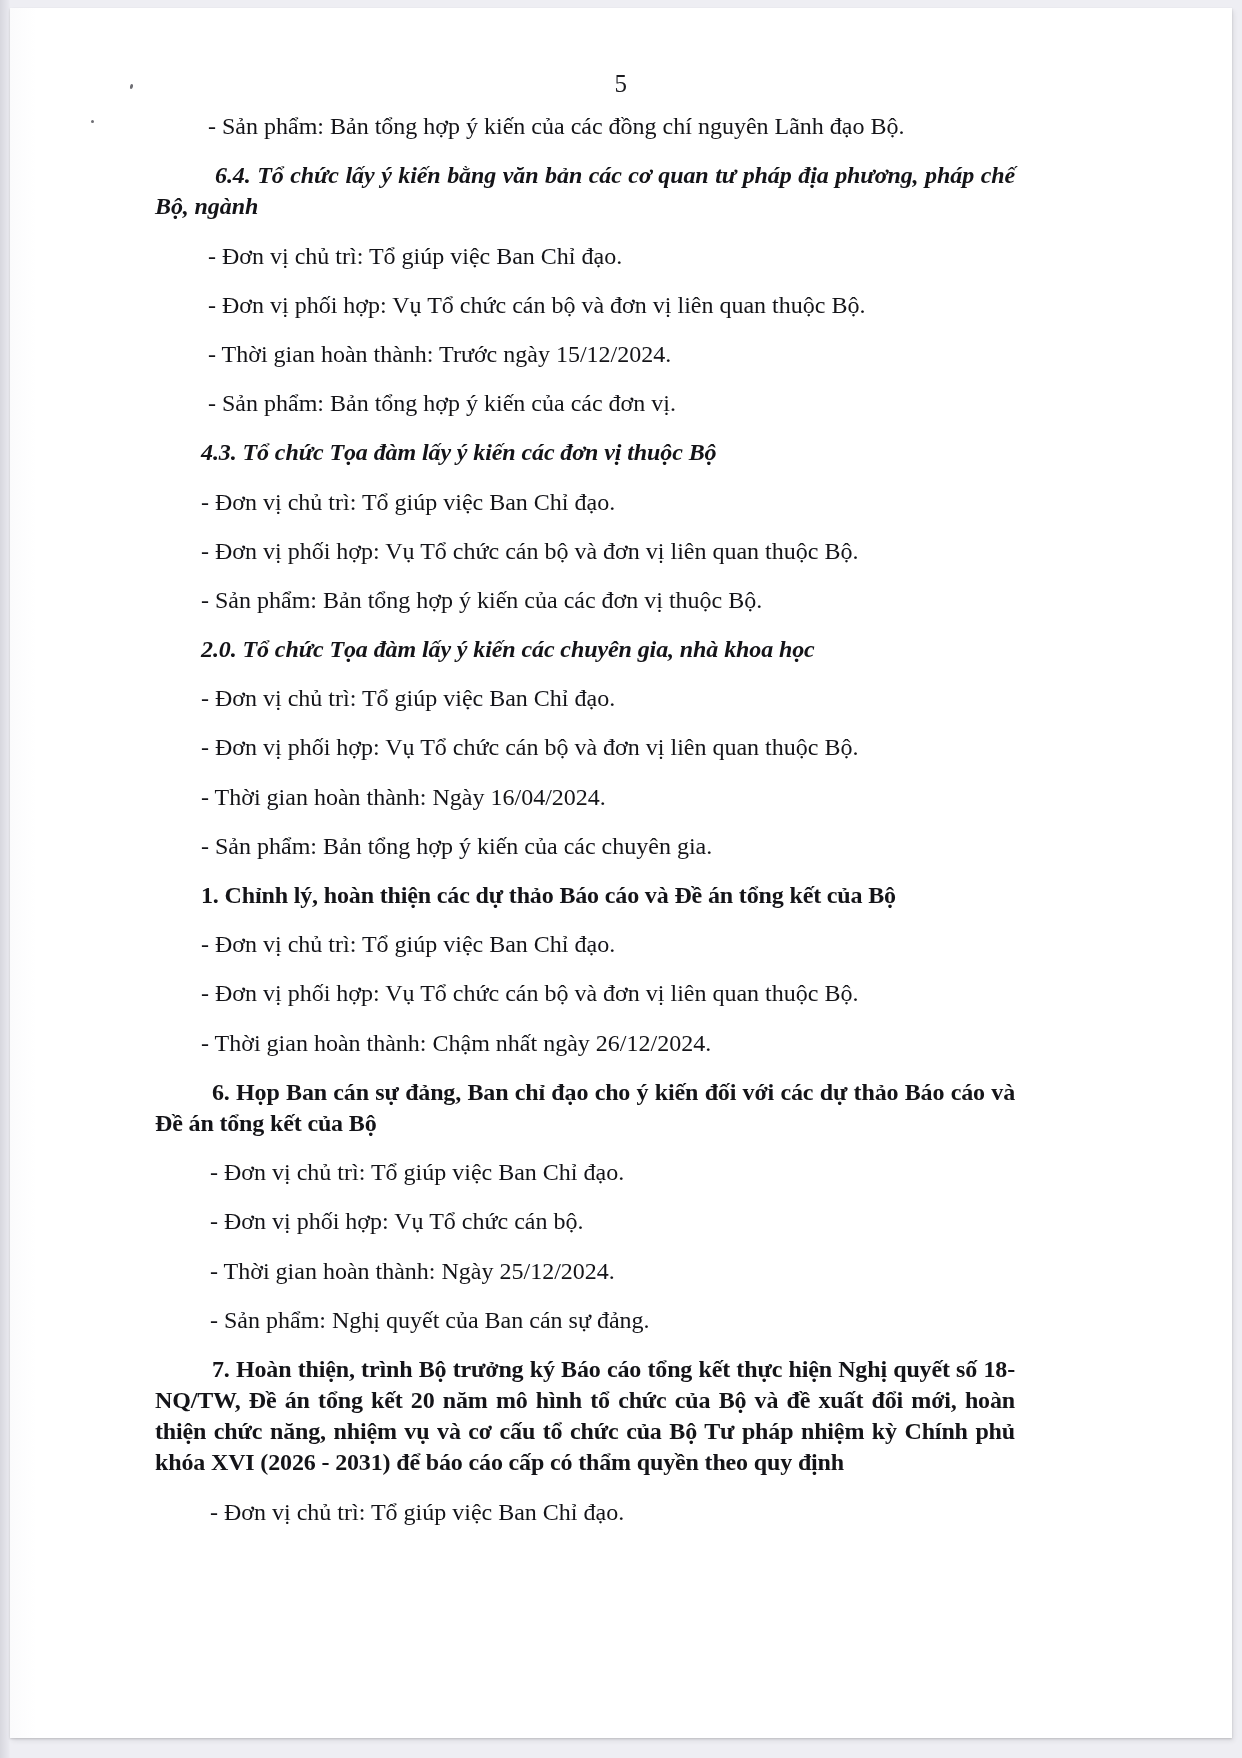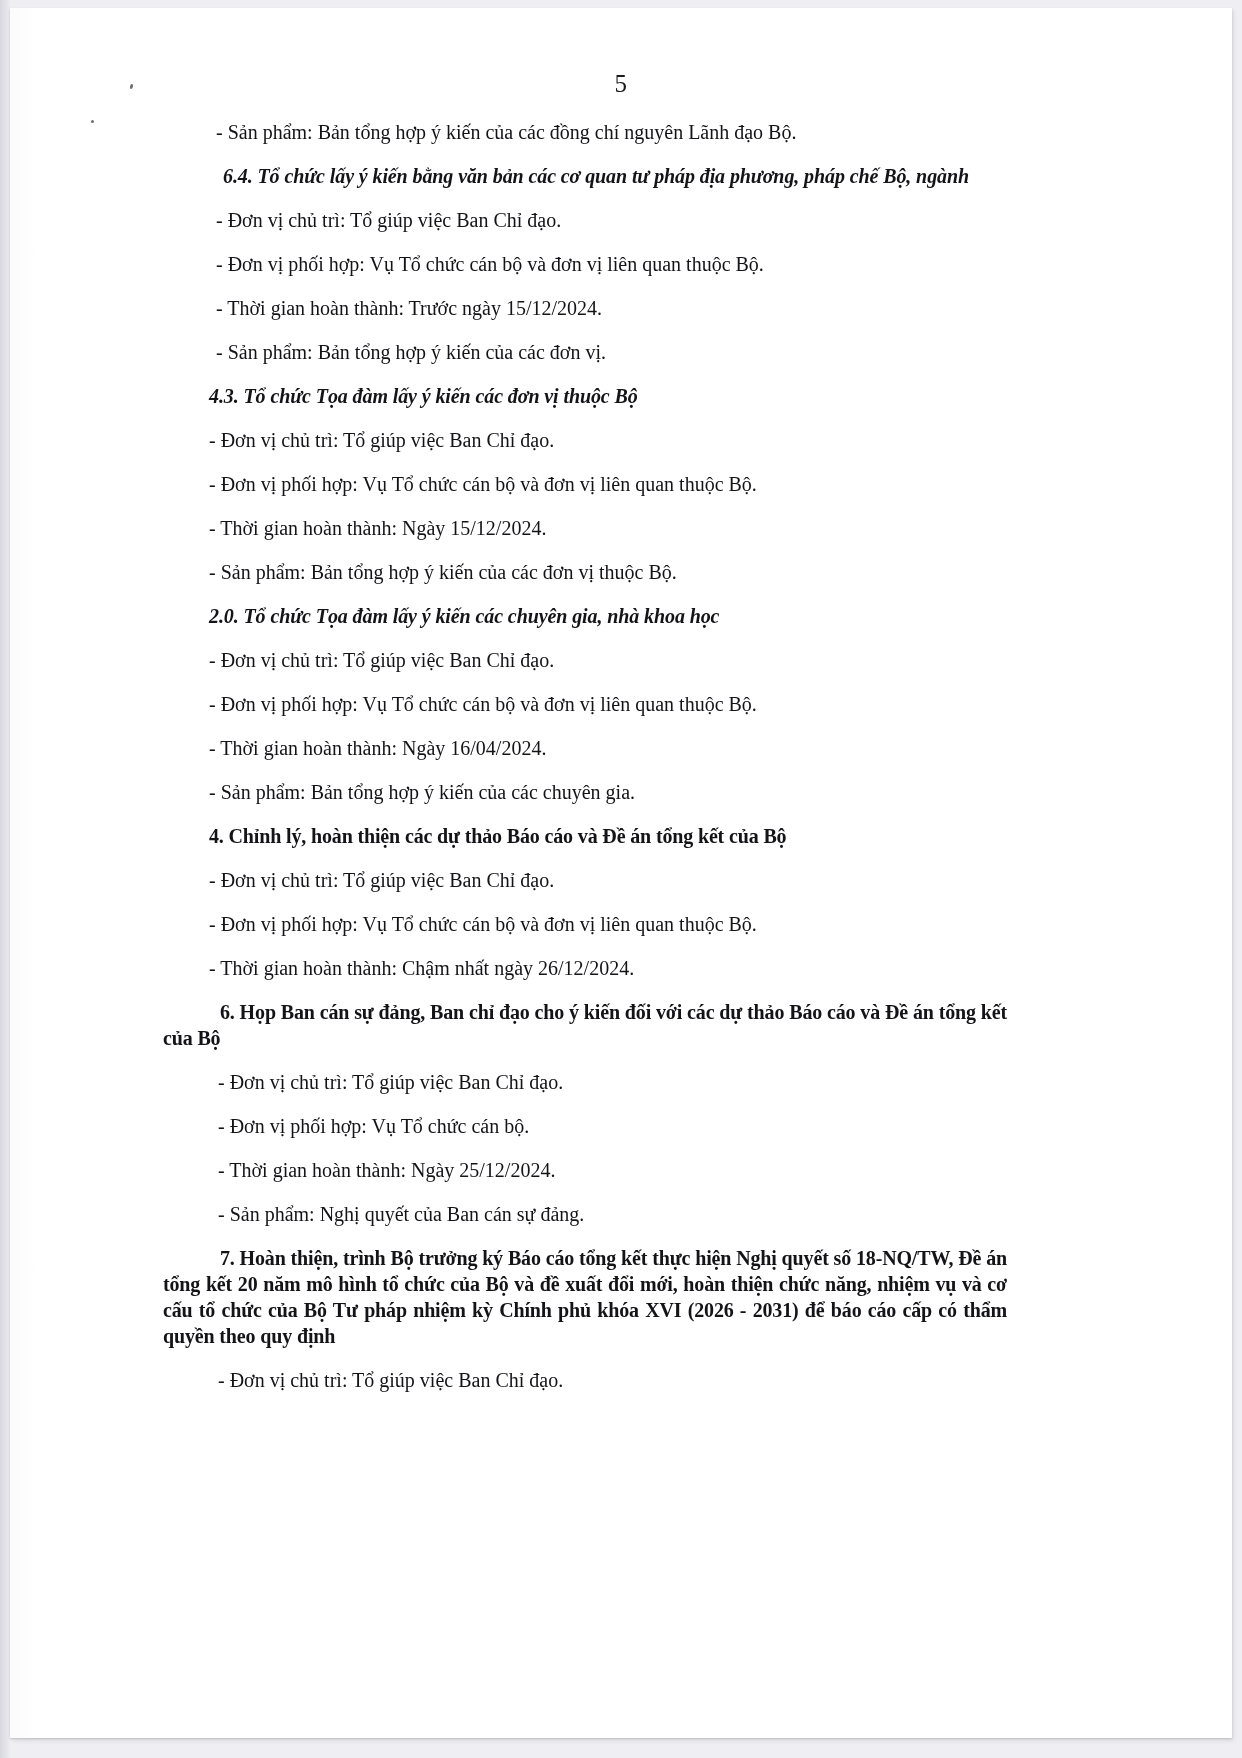--- a/index.html
+++ b/index.html
@@ -68,23 +68,23 @@
 
   
   #doc-body {
     position: absolute;
     left: 145px;
     top: 103px;
     width: 860px;
   }
 
   p {
-    margin: 8px;
+    margin: 0;
     color: #141418;
-    font-size: 20px;
+    font-size: 24px;
     line-height: 1.30;
     text-align: justify;
     text-justify: inter-word;
     -webkit-font-smoothing: antialiased;
   }
 
   
   .bullet {
     padding-left: 53px;
     margin-bottom: 18px;
@@ -134,31 +134,30 @@
 
       <p class="bullet">- Đơn vị chủ trì: Tổ giúp việc Ban Chỉ đạo.</p>
       <p class="bullet">- Đơn vị phối hợp: Vụ Tổ chức cán bộ và đơn vị liên quan thuộc Bộ.</p>
       <p class="bullet">- Thời gian hoàn thành: Trước ngày 15/12/2024.</p>
       <p class="bullet">- Sản phẩm: Bản tổng hợp ý kiến của các đơn vị.</p>
 
       <p class="subhead noindent-run">4.3. Tổ chức Tọa đàm lấy ý kiến các đơn vị thuộc Bộ</p>
 
       <p class="bullet tight">- Đơn vị chủ trì: Tổ giúp việc Ban Chỉ đạo.</p>
       <p class="bullet tight">- Đơn vị phối hợp: Vụ Tổ chức cán bộ và đơn vị liên quan thuộc Bộ.</p>
-      <p class="bullet tight">- Thời gian hoàn thành: Ngày 15/12/2024.</p>
       <p class="bullet tight">- Sản phẩm: Bản tổng hợp ý kiến của các đơn vị thuộc Bộ.</p>
 
       <p class="subhead noindent-run">2.0. Tổ chức Tọa đàm lấy ý kiến các chuyên gia, nhà khoa học</p>
 
       <p class="bullet tight">- Đơn vị chủ trì: Tổ giúp việc Ban Chỉ đạo.</p>
       <p class="bullet tight">- Đơn vị phối hợp: Vụ Tổ chức cán bộ và đơn vị liên quan thuộc Bộ.</p>
       <p class="bullet tight">- Thời gian hoàn thành: Ngày 16/04/2024.</p>
       <p class="bullet tight">- Sản phẩm: Bản tổng hợp ý kiến của các chuyên gia.</p>
 
-      <p class="mainhead single">4. Chỉnh lý, hoàn thiện các dự thảo Báo cáo và Đề án tổng kết của Bộ</p>
+      <p class="mainhead single">1. Chỉnh lý, hoàn thiện các dự thảo Báo cáo và Đề án tổng kết của Bộ</p>
 
       <p class="bullet tight">- Đơn vị chủ trì: Tổ giúp việc Ban Chỉ đạo.</p>
       <p class="bullet tight">- Đơn vị phối hợp: Vụ Tổ chức cán bộ và đơn vị liên quan thuộc Bộ.</p>
       <p class="bullet tight">- Thời gian hoàn thành: Chậm nhất ngày 26/12/2024.</p>
 
       <p class="mainhead">6. Họp Ban cán sự đảng, Ban chỉ đạo cho ý kiến đối với các dự thảo Báo cáo và Đề án tổng kết của Bộ</p>
 
       <p class="bullet wide">- Đơn vị chủ trì: Tổ giúp việc Ban Chỉ đạo.</p>
       <p class="bullet wide">- Đơn vị phối hợp: Vụ Tổ chức cán bộ.</p>
       <p class="bullet wide">- Thời gian hoàn thành: Ngày 25/12/2024.</p>

